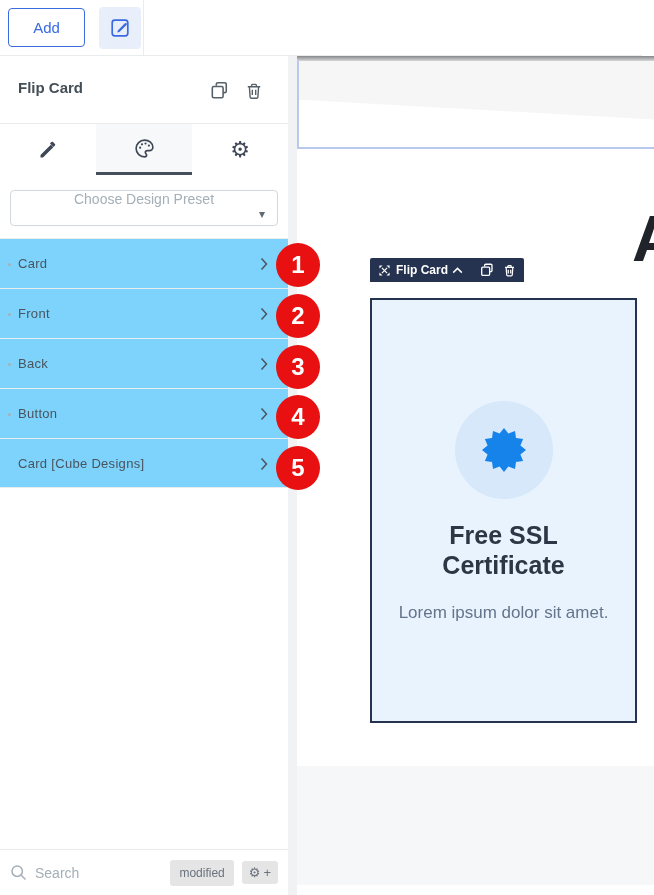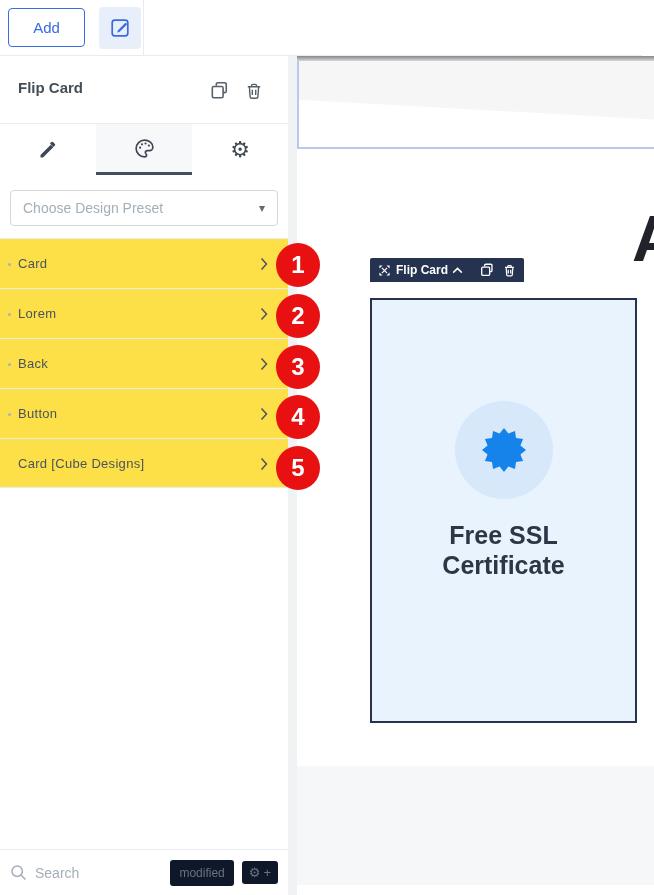--- a/index.html
+++ b/index.html
@@ -17,35 +17,35 @@
   .panel-title { position:absolute; left:18px; top:23px; font-size:15px; font-weight:600; color:#444e57; }
   .hdr-icon { position:absolute; top:25px; width:19px; height:19px; color:#556068; cursor:pointer; display:flex; align-items:center; justify-content:center; }
   .hdr-copy { left:210px; }
   .hdr-trash { left:244px; }
 
   .tabs { position:absolute; left:0; top:67px; width:288px; height:51px; border-top:1px solid #e9ebee; display:flex; }
   .tab { width:96px; height:51px; display:flex; align-items:center; justify-content:center; color:#3f4756; cursor:pointer; }
   .tab.active { background:#f7f8f9; border-bottom:3px solid #454f5e; }
   .gear-glyph { font-size:22px; line-height:1; }
 
-  .preset-select { position:absolute; left:10px; top:134px; width:268px; height:36px; border:1px solid #d3d8dd; border-radius:4px; background:#fff; display:flex; align-items:center; padding:0 12px; cursor:pointer; }
+  .preset-select { position:absolute; left:10px; top:134px; width:268px; height:36px; border:1px solid #d3d8dd; border-radius:4px; background:#fff; display:flex; align-items:center; padding:0 12px; cursor:pointer;flex-direction:column; }
   .preset-select .ph { color:#a4afb7; font-size:14px; }
   .preset-select .caret { margin-left:auto; color:#5f6a75; font-size:12px; }
 
   .sections { position:absolute; left:0; top:182px; width:288px; }
-  .sec-row { position:relative; height:50px; background:#fde047; border-top:1px solid #e9ebec; display:flex; align-items:center; padding-left:18px; cursor:pointer; }
+  .sec-row { position:relative; height:50px; background:#7dd3fc; border-top:1px solid #e9ebec; display:flex; align-items:center; padding-left:18px; cursor:pointer; }
   .sec-row:last-child { border-bottom:1px solid #e9ebec; }
   .sec-dot { position:absolute; left:8px; top:24px; width:3px; height:3px; border-radius:50%; background:#a8b0b9; }
   .sec-label { font-size:13px; color:#4a545e; font-weight:500; letter-spacing:0.3px; }
   .sec-chev { position:absolute; right:20px; top:18px; color:#4a545e; }
 
   .panel-footer { position:absolute; left:0; top:793px; width:288px; height:46px; border-top:1px solid #e9ebee; background:#fff; display:flex; align-items:center; padding:8px 10px; }
   .search-input { border:none; outline:none; font-size:14px; color:#444e57; width:118px; margin-left:8px; font-family:"Liberation Sans",sans-serif; }
   .search-input::placeholder { color:#a4afb7; }
-  .chip { background:#0f172a; border-radius:3px; color:#69727d; font-size:12px; padding:6px 9px; cursor:pointer; white-space:nowrap; }
+  .chip { background:#e5e5e5; border-radius:3px; color:#69727d; font-size:12px; padding:6px 9px; cursor:pointer; white-space:nowrap; }
   .chip-modified { margin-left:auto; }
   .chip-settings { margin-left:8px; display:flex; align-items:center; gap:3px; font-size:13px; padding:4px 7px; }
 
   .scroll-strip { position:absolute; left:288px; top:56px; width:9px; height:839px; background:#f0f2f3; }
 
   
   .preview { position:absolute; left:297px; top:56px; width:357px; height:839px; background:#fff; overflow:hidden; }
   .top-strip { position:absolute; left:0; top:0; width:357px; height:5px; background:linear-gradient(#85878a,#d6d7d9); }
   .hero-section { position:absolute; left:0; top:5px; width:357px; height:88px; background:#f6f6f7; border-left:2px solid #b9c9ee; border-bottom:2px solid #b9c9ee; }
   .hero-wedge { position:absolute; left:0; top:0; right:0; bottom:0; background:#fff; clip-path:polygon(0 45%, 100% 68%, 100% 100%, 0 100%); }
@@ -138,21 +138,21 @@
         <span class="sec-dot"></span>
         <span class="sec-label">Card</span>
         <span class="sec-chev">
             <svg width="8" height="14" viewBox="0 0 8 14" fill="none">
               <path d="M1.5 1.5 L6.5 7 L1.5 12.5" stroke="currentColor" stroke-width="1.5"></path>
             </svg>
           </span>
       </div>
       <div class="sec-row">
         <span class="sec-dot"></span>
-        <span class="sec-label">Lorem</span>
+        <span class="sec-label">Front</span>
         <span class="sec-chev">
             <svg width="8" height="14" viewBox="0 0 8 14" fill="none">
               <path d="M1.5 1.5 L6.5 7 L1.5 12.5" stroke="currentColor" stroke-width="1.5"></path>
             </svg>
           </span>
       </div>
       <div class="sec-row">
         <span class="sec-dot"></span>
         <span class="sec-label">Back</span>
         <span class="sec-chev">
@@ -235,20 +235,21 @@
 
     <div class="flip-card">
       <div class="icon-circle">
         <span>
           <svg width="44" height="44" viewBox="0 0 44 44">
             <polygon fill="#1583ea" points="44,22 38.4,26.4 41.1,33 34,34 33,41.1 26.4,38.4 22,44 17.6,38.4 11,41.1 10,34 2.9,33 5.6,26.4 0,22 5.6,17.6 2.9,11 10,10 11,2.9 17.6,5.6 22,0 26.4,5.6 33,2.9 34,10 41.1,11 38.4,17.6"></polygon>
           </svg>
         </span>
       </div>
       <div class="card-title">Free SSL Certificate</div>
+      <div class="card-desc">Lorem ipsum dolor sit amet.</div>
     </div>
 
     <div class="bottom-section"></div>
   </div>
 
   <div class="num-badge b1">1</div>
   <div class="num-badge b2">2</div>
   <div class="num-badge b3">3</div>
   <div class="num-badge b4">4</div>
   <div class="num-badge b5">5</div>

